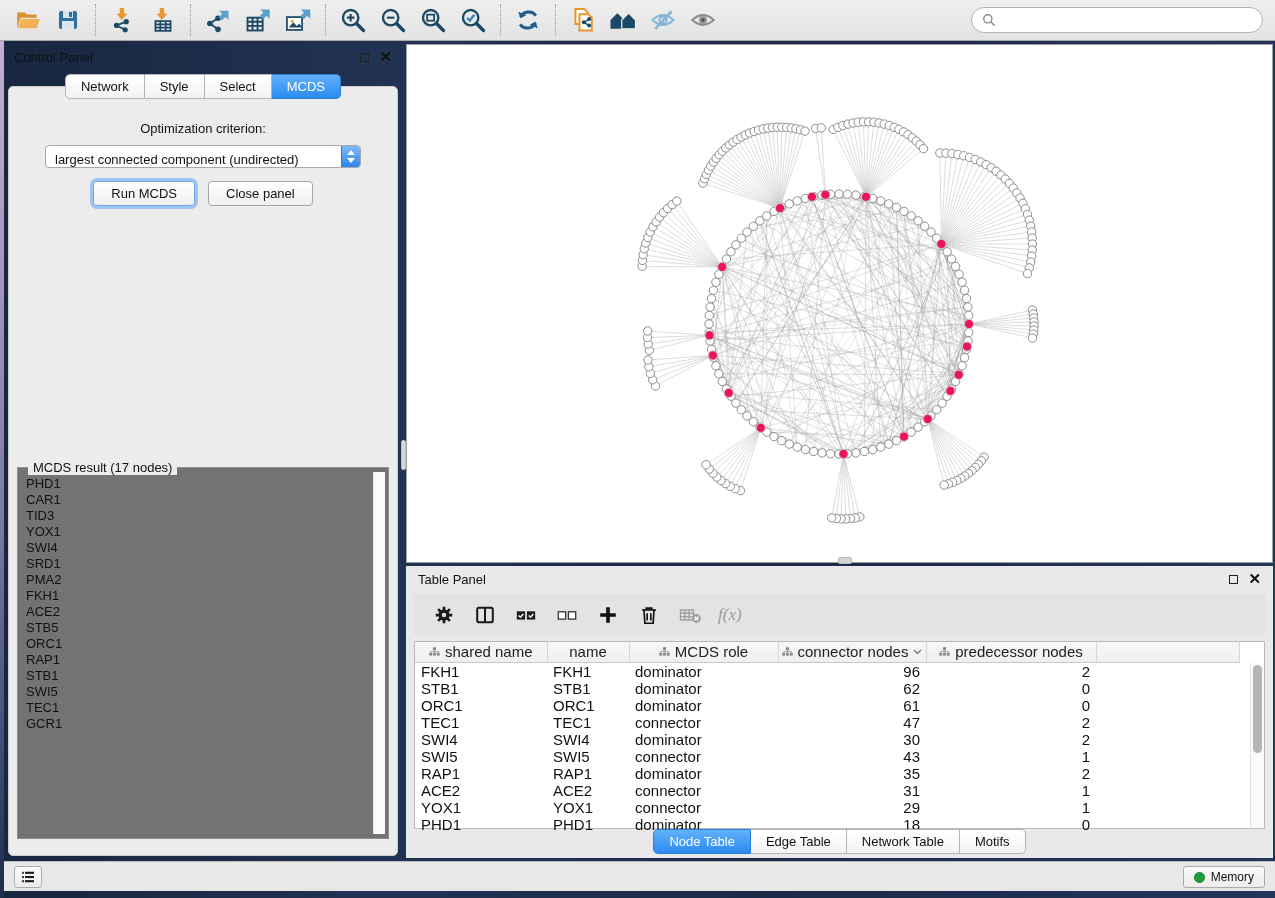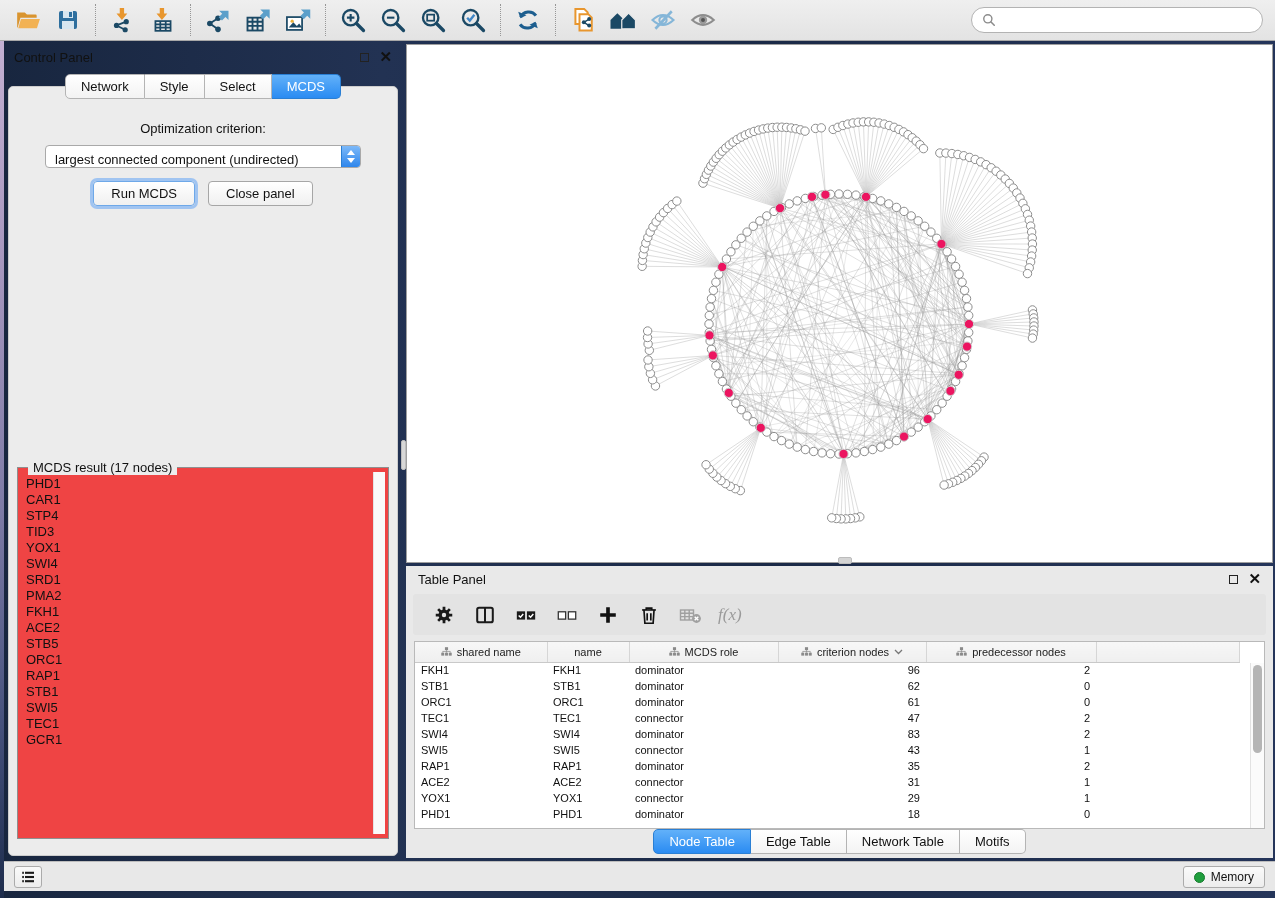--- a/index.html
+++ b/index.html
@@ -41,21 +41,21 @@
     border-radius:4px; display:flex; align-items:flex-end; overflow:hidden; }
   .criterion .val { flex:1; font-size:13px; padding-left:9px; color:#111; white-space:nowrap; }
   .stepper { width:19px; height:100%; background:linear-gradient(#7cb9f9,#2e86ec); border-left:1px solid #2a7fd4;
     display:flex; flex-direction:column; align-items:center; justify-content:center; gap:3px; }
   .tri-up { width:0; height:0; border-left:4px solid transparent; border-right:4px solid transparent; border-bottom:5px solid #fff; }
   .tri-dn { width:0; height:0; border-left:4px solid transparent; border-right:4px solid transparent; border-top:5px solid #fff; }
   .btn-row { display:flex; justify-content:center; gap:13px; margin-top:13px;border-radius:6px; }
   .pbtn { font-size:13px; padding:4px 17px; background:linear-gradient(#ffffff,#f0f0f0);
     border:1px solid #a6a6a6; border-radius:4px; color:#111; }
   .pbtn.focused { box-shadow:0 0 0 3px rgba(110,170,245,.6); border-color:#6ea8e8; }
-  .mcds-group { position:absolute; left:8px; right:8px; top:380px; bottom:16px; border:1px solid #8f8f8f; background:#ef4444; }
+  .mcds-group { position:absolute; left:8px; right:8px; top:380px; bottom:16px; border:1px solid #8f8f8f; background:#737373; }
   .mcds-legend { position:absolute; top:-8px; left:10px; background:#ececec; padding:0 5px; font-size:13px; color:#111; }
   .mcds-list { position:absolute; left:4px; right:17px; top:8px; bottom:4px; overflow:hidden;
     font-size:13px; line-height:16px; color:#111; padding-left:4px; }
   .mcds-scroll { position:absolute; right:3px; top:4px; bottom:4px; width:12px; background:#fafafa; border-left:1px solid #e4e4e4; }
 
   
   .vsplit { position:absolute; left:401px; top:440px; width:5px; height:30px; background:#d8d8d8; border:1px solid #bdbdbd; border-radius:2px; }
   .hsplit { position:absolute; left:838px; top:557px; width:14px; height:7px; background:#d4d4d4; border:1px solid #bcbcbc; border-radius:2px; z-index:4; }
 
   
@@ -70,21 +70,21 @@
   .light.green { background:#2bc840; border:1px solid #1da32f; }
   .net-canvas { position:absolute; left:0; top:22px; right:0; bottom:0; }
 
   
   .tpanel { position:absolute; left:406px; top:566px; width:867px; height:292px; background:#e9e9e9; }
   .tbl-toolbar { position:absolute; left:7px; right:7px; top:28px; height:41px; background:#e3e3e3;
     border-radius:3px; display:flex; align-items:center; gap:15px; padding-left:18px; }
   .tt-btn { width:26px; height:26px; display:flex; align-items:center; justify-content:center; }
   .fx-label { font-family:Liberation Serif, serif; font-style:italic; font-size:17px; color:#9a9a9a; }
   .tbl-wrap { position:absolute; left:8px; right:8px; top:75px; height:188px; background:#fff; border:1px solid #b9b9b9; }
-  table.nodes { border-collapse:collapse; table-layout:fixed; width:824px; font-size:11px; }
+  table.nodes { border-collapse:collapse; table-layout:fixed; width:824px; font-size:15px; }
   table.nodes col.c0{width:132px} table.nodes col.c1{width:82px} table.nodes col.c2{width:149px}
   table.nodes col.c3{width:148px} table.nodes col.c4{width:170px} table.nodes col.c5{width:143px}
   table.nodes th { height:20px; background:linear-gradient(#f7f7f7,#efefef); border-right:1px solid #d6d6d6;
     border-bottom:1px solid #c9c9c9; font-weight:normal; color:#222; }
   table.nodes th .hwrap { display:flex; align-items:center; justify-content:center; gap:5px; }
   table.nodes td { height:16px; padding:0 6px; color:#111; white-space:nowrap; overflow:hidden; }
   td.num { text-align:right; padding-right:13px; }
   .tbl-scroll { position:absolute; right:0; top:21px; bottom:0; width:14px; background:#fbfbfb; border-left:1px solid #e2e2e2; }
   .tbl-thumb { position:absolute; left:2px; top:2px; width:9px; height:88px; background:#b5b5b5; border-radius:5px; }
   .tbl-tabs { position:absolute; bottom:4px; left:0; right:0; display:flex; justify-content:center; }
@@ -276,21 +276,20 @@
     </div>
     <div class="btn-row">
       <button class="pbtn focused">Run MCDS</button>
       <button class="pbtn">Close panel</button>
     </div>
     <div class="mcds-group">
       <span class="mcds-legend">MCDS result (17 nodes)</span>
       <div class="mcds-list" id="mcds-list">
           <div>PHD1</div>
           <div>CAR1</div>
-          <div>STP4</div>
           <div>TID3</div>
           <div>YOX1</div>
           <div>SWI4</div>
           <div>SRD1</div>
           <div>PMA2</div>
           <div>FKH1</div>
           <div>ACE2</div>
           <div>STB5</div>
           <div>ORC1</div>
           <div>RAP1</div>
@@ -1092,21 +1091,21 @@
               <span class="hwrap">
                 <svg width="11" height="11" viewBox="0 0 12 10">
                   <g fill="#8a8a8a">
                     <rect x="4.3" y="0.3" width="3.4" height="3.2"></rect>
                     <rect x="0.3" y="6.3" width="3.2" height="3.2"></rect>
                     <rect x="4.4" y="6.3" width="3.2" height="3.2"></rect>
                     <rect x="8.5" y="6.3" width="3.2" height="3.2"></rect>
                   </g>
                   <path d="M6 3.5v1.4M1.9 6.3V4.9h8.2v1.4M6 4.9v1.4" stroke="#8a8a8a" stroke-width="0.8" fill="none"></path>
                 </svg>
-                <span>criterion nodes</span>
+                <span>connector nodes</span>
                 <svg width="9" height="6" viewBox="0 0 9 6">
                   <path d="M1 1l3.5 3.5L8 1" stroke="#777" stroke-width="1.3" fill="none"></path>
                 </svg>
               </span>
             </th>
             <th>
               <span class="hwrap">
                 <svg width="11" height="11" viewBox="0 0 12 10">
                   <g fill="#8a8a8a">
                     <rect x="4.3" y="0.3" width="3.4" height="3.2"></rect>
@@ -1152,21 +1151,21 @@
             <td>TEC1</td>
             <td>connector</td>
             <td class="num">47</td>
             <td class="num">2</td>
             <td></td>
           </tr>
           <tr>
             <td>SWI4</td>
             <td>SWI4</td>
             <td>dominator</td>
-            <td class="num">83</td>
+            <td class="num">30</td>
             <td class="num">2</td>
             <td></td>
           </tr>
           <tr>
             <td>SWI5</td>
             <td>SWI5</td>
             <td>connector</td>
             <td class="num">43</td>
             <td class="num">1</td>
             <td></td>

